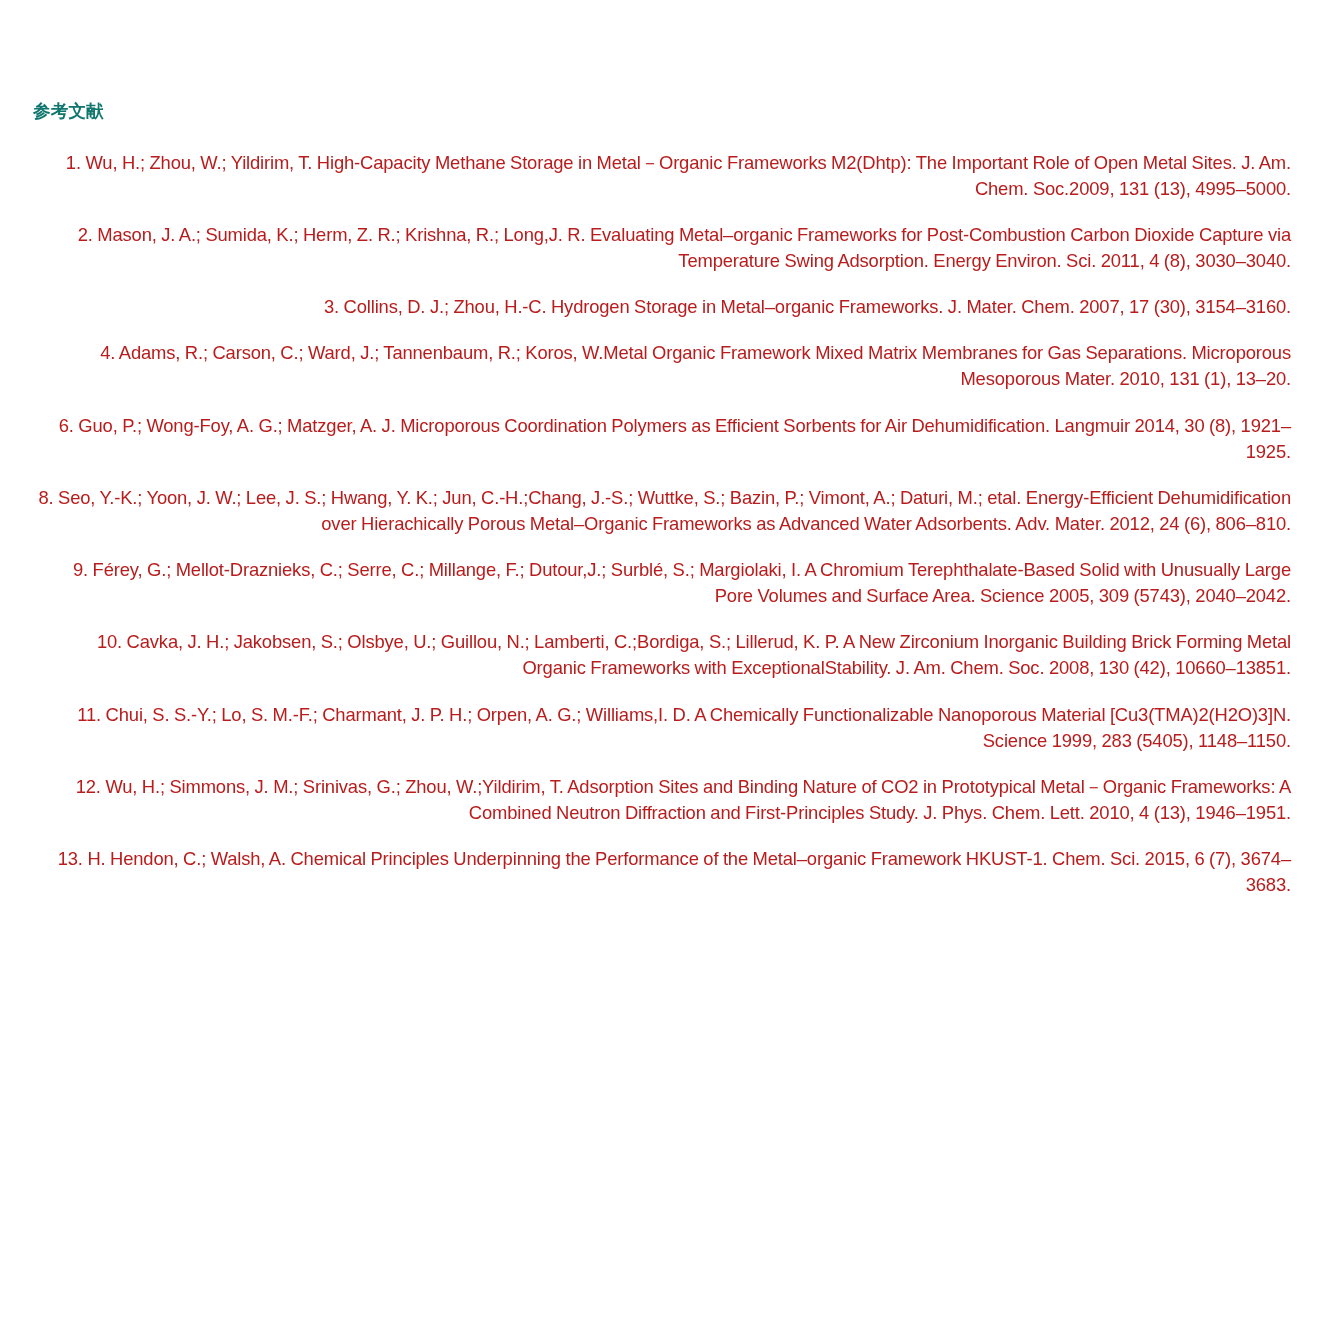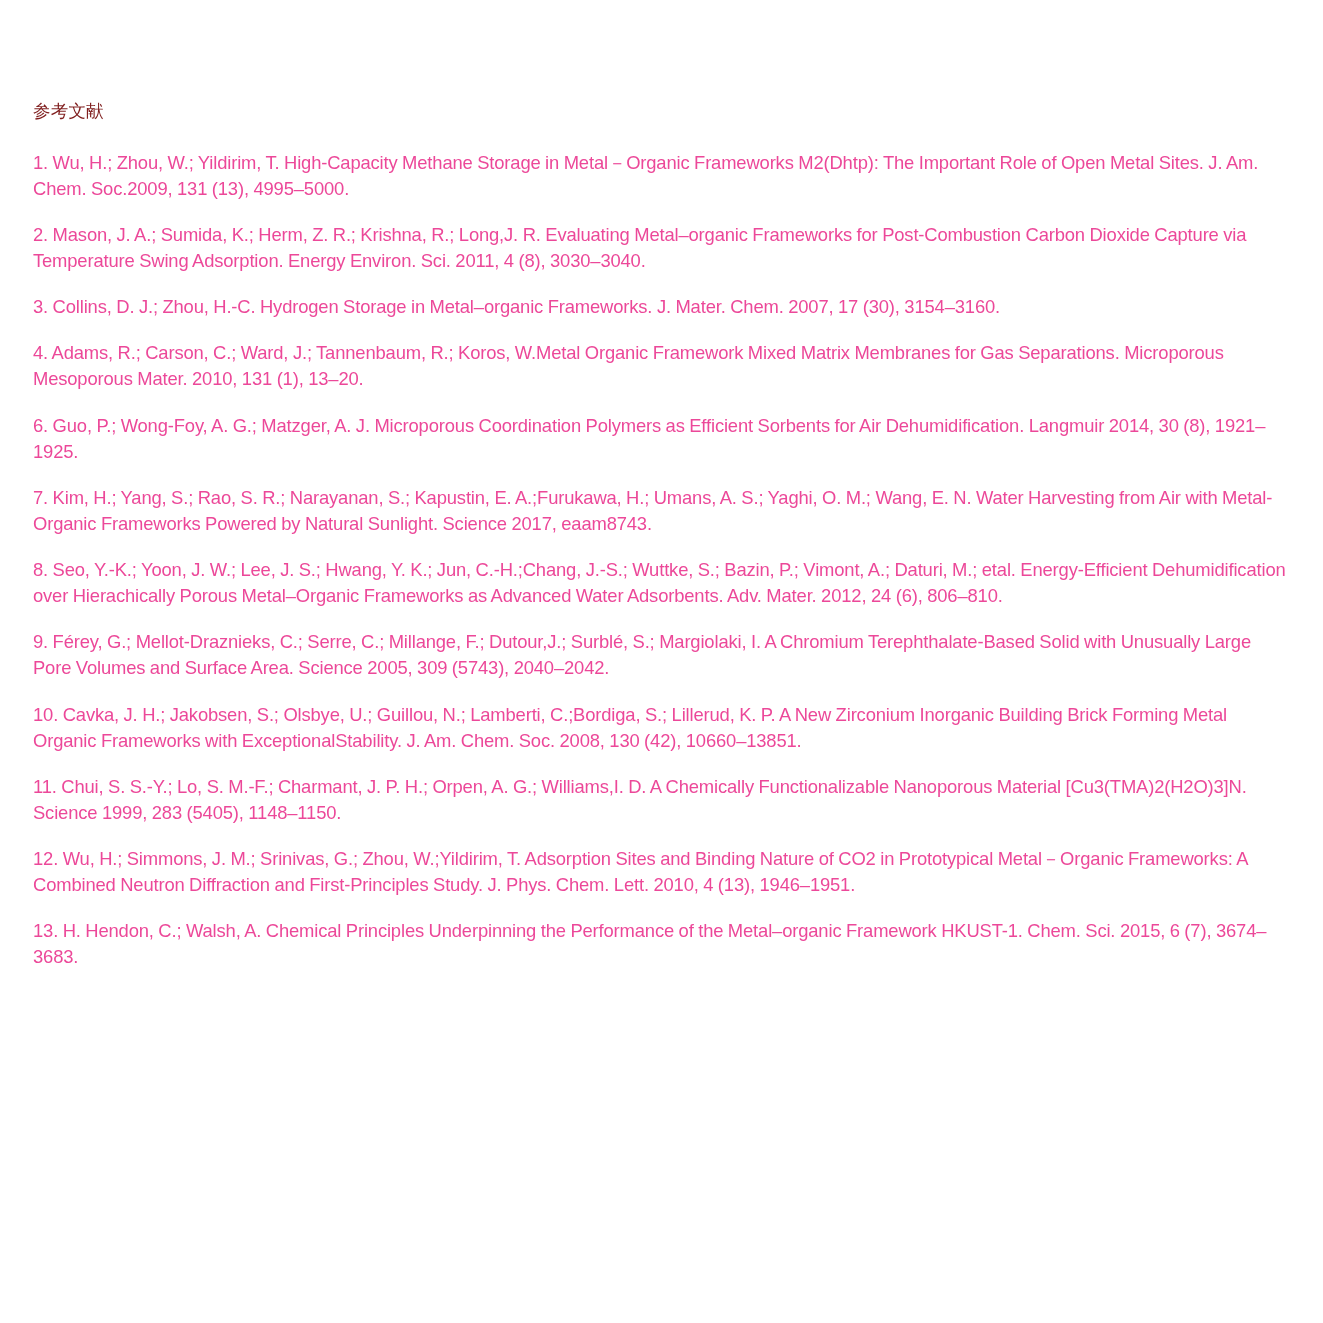--- a/index.html
+++ b/index.html
@@ -23,56 +23,55 @@
   }
   .page-inner {
     position: absolute;
     left: 33px;
     top: 100px;
     width: 1258px;
   }
   .section-heading {
     font-size: 17.5px;
     line-height: 1.35;
-    font-weight: 400;
+    font-weight: 700;
     letter-spacing: 0.2px;
     margin: 0 0 26px 0;
-    color: #7f1d1d;
+    color: #0f766e;
   }
   .ref-list {
     list-style: none;
     margin: 0;
     padding: 0;
   }
   .ref-item {
     font-size: 18.4px;
     line-height: 1.42;
     margin: 0 0 20px 0;
-    text-align: left;
-    color: #ec4899;
+    text-align: right;
+    color: #b91c1c;
     letter-spacing: -0.15px;
     word-spacing: -0.4px;
   }
   .ref-item:last-child {
     margin-bottom: 0;
   }
 </style>
 </head>
 <body>
 
 <div class="page">
   <div class="page-inner">
     <h2 class="section-heading">参考文献</h2>
     <ol class="ref-list">
       <li class="ref-item">1. Wu, H.; Zhou, W.; Yildirim, T. High-Capacity Methane Storage in Metal－Organic Frameworks M2(Dhtp): The Important Role of Open Metal Sites. J. Am. Chem. Soc.2009, 131 (13), 4995–5000.</li>
       <li class="ref-item">2. Mason, J. A.; Sumida, K.; Herm, Z. R.; Krishna, R.; Long,J. R. Evaluating Metal–organic Frameworks for Post-Combustion Carbon Dioxide Capture via Temperature Swing Adsorption. Energy Environ. Sci. 2011, 4 (8), 3030–3040.</li>
       <li class="ref-item">3. Collins, D. J.; Zhou, H.-C. Hydrogen Storage in Metal–organic Frameworks. J. Mater. Chem. 2007, 17 (30), 3154–3160.</li>
       <li class="ref-item">4. Adams, R.; Carson, C.; Ward, J.; Tannenbaum, R.; Koros, W.Metal Organic Framework Mixed Matrix Membranes for Gas Separations. Microporous Mesoporous Mater. 2010, 131 (1), 13–20.</li>
       <li class="ref-item">6. Guo, P.; Wong-Foy, A. G.; Matzger, A. J. Microporous Coordination Polymers as Efficient Sorbents for Air Dehumidification. Langmuir 2014, 30 (8), 1921–1925.</li>
-      <li class="ref-item">7. Kim, H.; Yang, S.; Rao, S. R.; Narayanan, S.; Kapustin, E. A.;Furukawa, H.; Umans, A. S.; Yaghi, O. M.; Wang, E. N. Water Harvesting from Air with Metal-Organic Frameworks Powered by Natural Sunlight. Science 2017, eaam8743.</li>
       <li class="ref-item">8. Seo, Y.-K.; Yoon, J. W.; Lee, J. S.; Hwang, Y. K.; Jun, C.-H.;Chang, J.-S.; Wuttke, S.; Bazin, P.; Vimont, A.; Daturi, M.; etal. Energy-Efficient Dehumidification over Hierachically Porous Metal–Organic Frameworks as Advanced Water Adsorbents. Adv. Mater. 2012, 24 (6), 806–810.</li>
       <li class="ref-item">9. Férey, G.; Mellot-Draznieks, C.; Serre, C.; Millange, F.; Dutour,J.; Surblé, S.; Margiolaki, I. A Chromium Terephthalate-Based Solid with Unusually Large Pore Volumes and Surface Area. Science 2005, 309 (5743), 2040–2042.</li>
       <li class="ref-item">10. Cavka, J. H.; Jakobsen, S.; Olsbye, U.; Guillou, N.; Lamberti, C.;Bordiga, S.; Lillerud, K. P. A New Zirconium Inorganic Building Brick Forming Metal Organic Frameworks with ExceptionalStability. J. Am. Chem. Soc. 2008, 130 (42), 10660–13851.</li>
       <li class="ref-item">11. Chui, S. S.-Y.; Lo, S. M.-F.; Charmant, J. P. H.; Orpen, A. G.; Williams,I. D. A Chemically Functionalizable Nanoporous Material [Cu3(TMA)2(H2O)3]N. Science 1999, 283 (5405), 1148–1150.</li>
       <li class="ref-item">12. Wu, H.; Simmons, J. M.; Srinivas, G.; Zhou, W.;Yildirim, T. Adsorption Sites and Binding Nature of CO2 in Prototypical Metal－Organic Frameworks: A Combined Neutron Diffraction and First-Principles Study. J. Phys. Chem. Lett. 2010, 4 (13), 1946–1951.</li>
       <li class="ref-item">13. H. Hendon, C.; Walsh, A. Chemical Principles Underpinning the Performance of the Metal–organic Framework HKUST-1. Chem. Sci. 2015, 6 (7), 3674–3683.</li>
     </ol>
   </div>
 </div>
 

